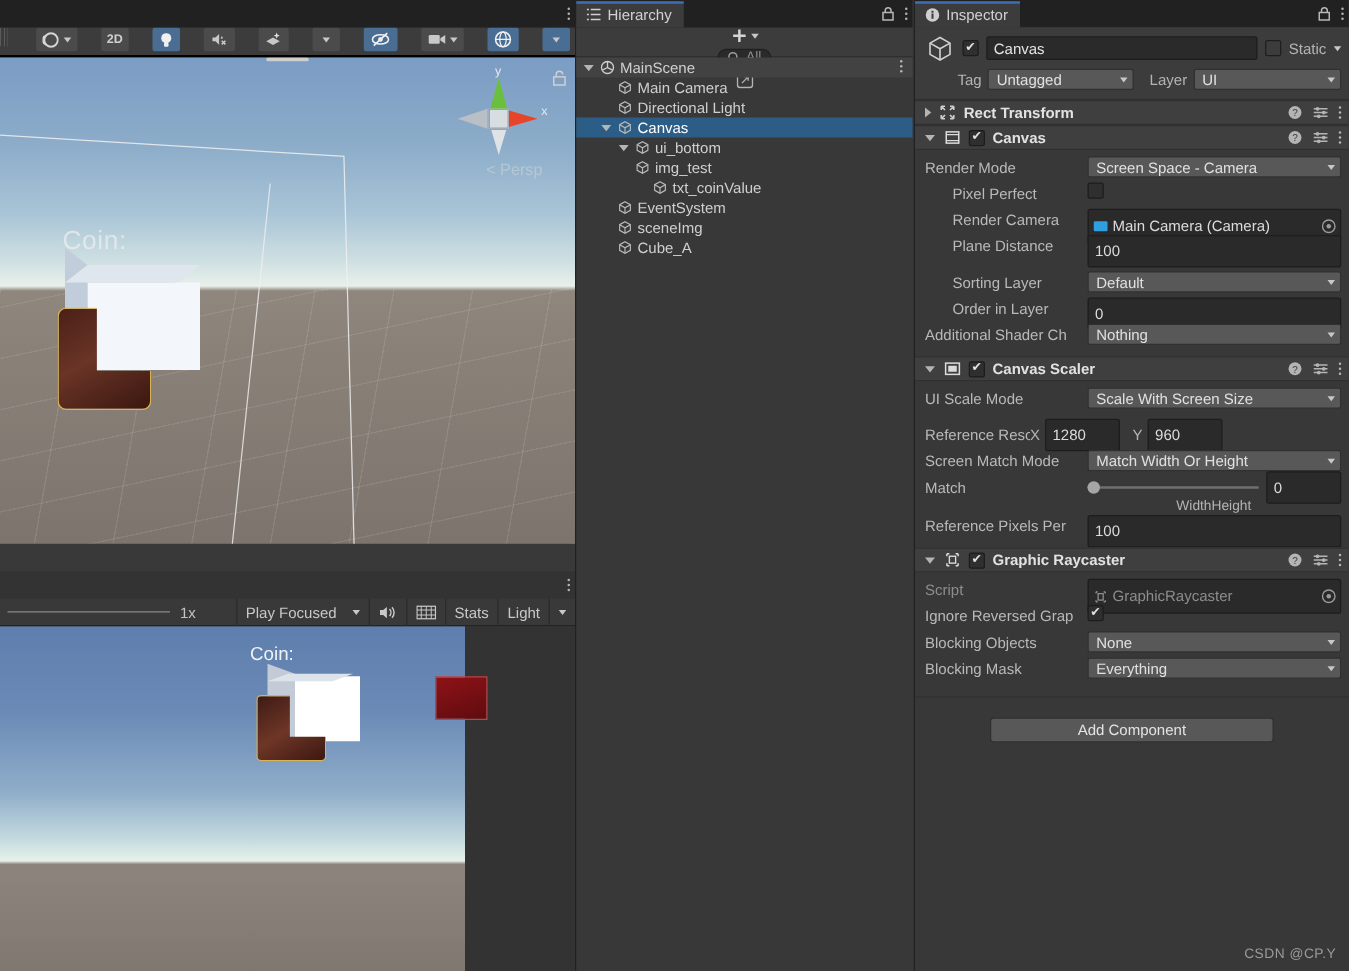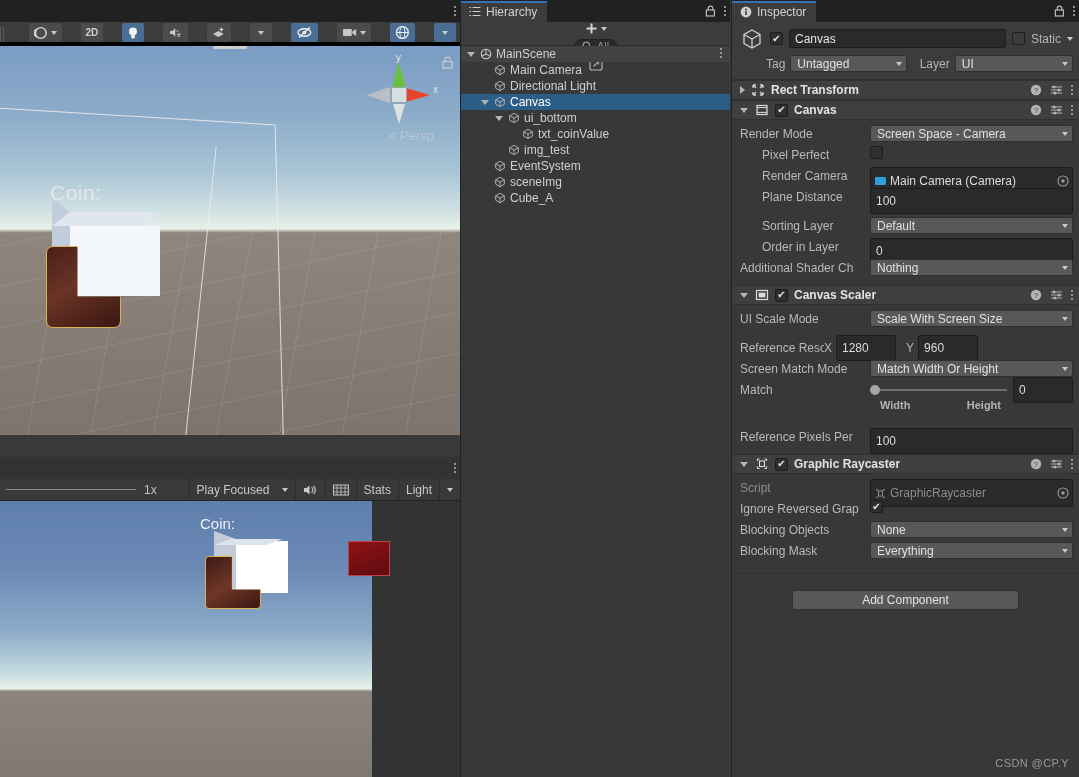--- a/index.html
+++ b/index.html
@@ -29,23 +29,23 @@
     position: relative; top: 1px;
   }
   .panel-tab.active { background: #3c3c3c; }
   .tab-accent { position:absolute; left:0; right:0; top:0; height:2px; background:#3b6fb5; }
   .tabstrip-right {
     position: absolute; right: 4px; top: 0; height: 22px;
     display: flex; align-items: center; gap: 8px;
   }
   .scene-toolbar {
     height: 24px; background: #3c3c3c;
-    display: flex; align-items: flex-end; justify-content: flex-end;
+    display: flex; align-items: flex-start; justify-content: flex-end;
     padding-right: 4px; gap: 19px;
-    border-bottom: 4px solid #000000;
+    border-bottom: 2px solid #000000;
   }
   .tb-btn {
     height: 19px; min-width: 22px; padding: 0 5px;
     background: #4b4b4b; border-radius: 2px;
     display: flex; align-items: center; justify-content: center;
     gap: 3px; color: #cfcfcf; font-size: 10px; font-weight: bold;
   }
   .tb-btn.on { background: #4a6e93; }
   .tb-grip { width: 6px; height: 15px; margin-right:4px;
     background: repeating-linear-gradient(90deg,#5a5a5a 0 1px,transparent 1px 3px); }
@@ -235,21 +235,21 @@
     height:28px; background:#2a2a2a; border:1px solid #1d1d1d; border-radius:2px;
     color:#dcdcdc; font-size:12px; display:flex; align-items:center; gap:4px; padding:0 3px 0 4px;
     justify-content:space-between;
   }
   .objfield.dim { color:#8d8d8d; }
   .cam-chip { width:11px;height:8px;background:#2f9fe0;border-radius:1px; flex:none; }
   .slider-row { display:flex; align-items:center; gap:0; height:17px; }
   .sl-track { flex:1; height:2px; background:#6f6f6f; position:relative; margin-right:6px;}
   .sl-knob { position:absolute; left:0; top:-4px; width:10px;height:10px;border-radius:50%;background:#a5a5a5;}
   .sl-val { width:60px; }
-  .wh-row { display:flex; justify-content:space-between; font-size:11px; color:#b4b4b4; padding-left:140px; padding-right:72px; margin-top:-2px; margin-bottom:16px;font-weight:bold;}
+  .wh-row { display:flex; justify-content:flex-end; font-size:11px; color:#b4b4b4; padding-left:140px; padding-right:72px; margin-top:-2px; margin-bottom:0;}
   .add-comp-wrap { display:flex; justify-content:center; padding-top:16px; }
   .add-comp {
     width:227px; height:20px; background:#585858; border:1px solid #303030; border-radius:3px;
     display:flex; align-items:center; justify-content:center; color:#e3e3e3; font-size:12px;
   }
   .watermark { position:absolute; right:10px; bottom:8px; color:#9a9a9a; font-size:11px; letter-spacing:.4px;}
   .sep { height:1px; background:#303030; margin:5px 0 0 0; }
   .kebab { display:flex; flex-direction:column; gap:2px; align-items:center; }
   .kebab i { width:2px; height:2px; background:#b4b4b4; border-radius:50%; display:block; }
   svg { display:block; }
@@ -514,39 +514,39 @@
         <div class="hier-row" style="padding-left: 34px;">
           <span class="tri"></span>
           <span>
             <svg width="12" height="12" viewBox="0 0 14 14">
               <path d="M7 1.6 L12 4.4 V9.6 L7 12.4 L2 9.6 V4.4 Z" fill="none" stroke="#b9b9b9" stroke-width="1.1"></path>
               <path d="M2 4.4 L7 7.2 L12 4.4 M7 7.2 V12.4" fill="none" stroke="#b9b9b9" stroke-width="1.1"></path>
             </svg>
           </span>
           <span>ui_bottom</span>
         </div>
+        <div class="hier-row" style="padding-left: 34px;">
+          <span class="tri-ph"></span>
+          <span>
+            <svg width="12" height="12" viewBox="0 0 14 14">
+              <path d="M7 1.6 L12 4.4 V9.6 L7 12.4 L2 9.6 V4.4 Z" fill="none" stroke="#b9b9b9" stroke-width="1.1"></path>
+              <path d="M2 4.4 L7 7.2 L12 4.4 M7 7.2 V12.4" fill="none" stroke="#b9b9b9" stroke-width="1.1"></path>
+            </svg>
+          </span>
+          <span>img_test</span>
+        </div>
         <div class="hier-row" style="padding-left: 48px;">
           <span class="tri-ph"></span>
           <span>
             <svg width="12" height="12" viewBox="0 0 14 14">
               <path d="M7 1.6 L12 4.4 V9.6 L7 12.4 L2 9.6 V4.4 Z" fill="none" stroke="#b9b9b9" stroke-width="1.1"></path>
               <path d="M2 4.4 L7 7.2 L12 4.4 M7 7.2 V12.4" fill="none" stroke="#b9b9b9" stroke-width="1.1"></path>
             </svg>
           </span>
           <span>txt_coinValue</span>
-        </div>
-        <div class="hier-row" style="padding-left: 34px;">
-          <span class="tri-ph"></span>
-          <span>
-            <svg width="12" height="12" viewBox="0 0 14 14">
-              <path d="M7 1.6 L12 4.4 V9.6 L7 12.4 L2 9.6 V4.4 Z" fill="none" stroke="#b9b9b9" stroke-width="1.1"></path>
-              <path d="M2 4.4 L7 7.2 L12 4.4 M7 7.2 V12.4" fill="none" stroke="#b9b9b9" stroke-width="1.1"></path>
-            </svg>
-          </span>
-          <span>img_test</span>
         </div>
         <div class="hier-row" style="padding-left: 20px;">
           <span class="tri-ph"></span>
           <span>
             <svg width="12" height="12" viewBox="0 0 14 14">
               <path d="M7 1.6 L12 4.4 V9.6 L7 12.4 L2 9.6 V4.4 Z" fill="none" stroke="#b9b9b9" stroke-width="1.1"></path>
               <path d="M2 4.4 L7 7.2 L12 4.4 M7 7.2 V12.4" fill="none" stroke="#b9b9b9" stroke-width="1.1"></path>
             </svg>
           </span>
           <span>EventSystem</span>

